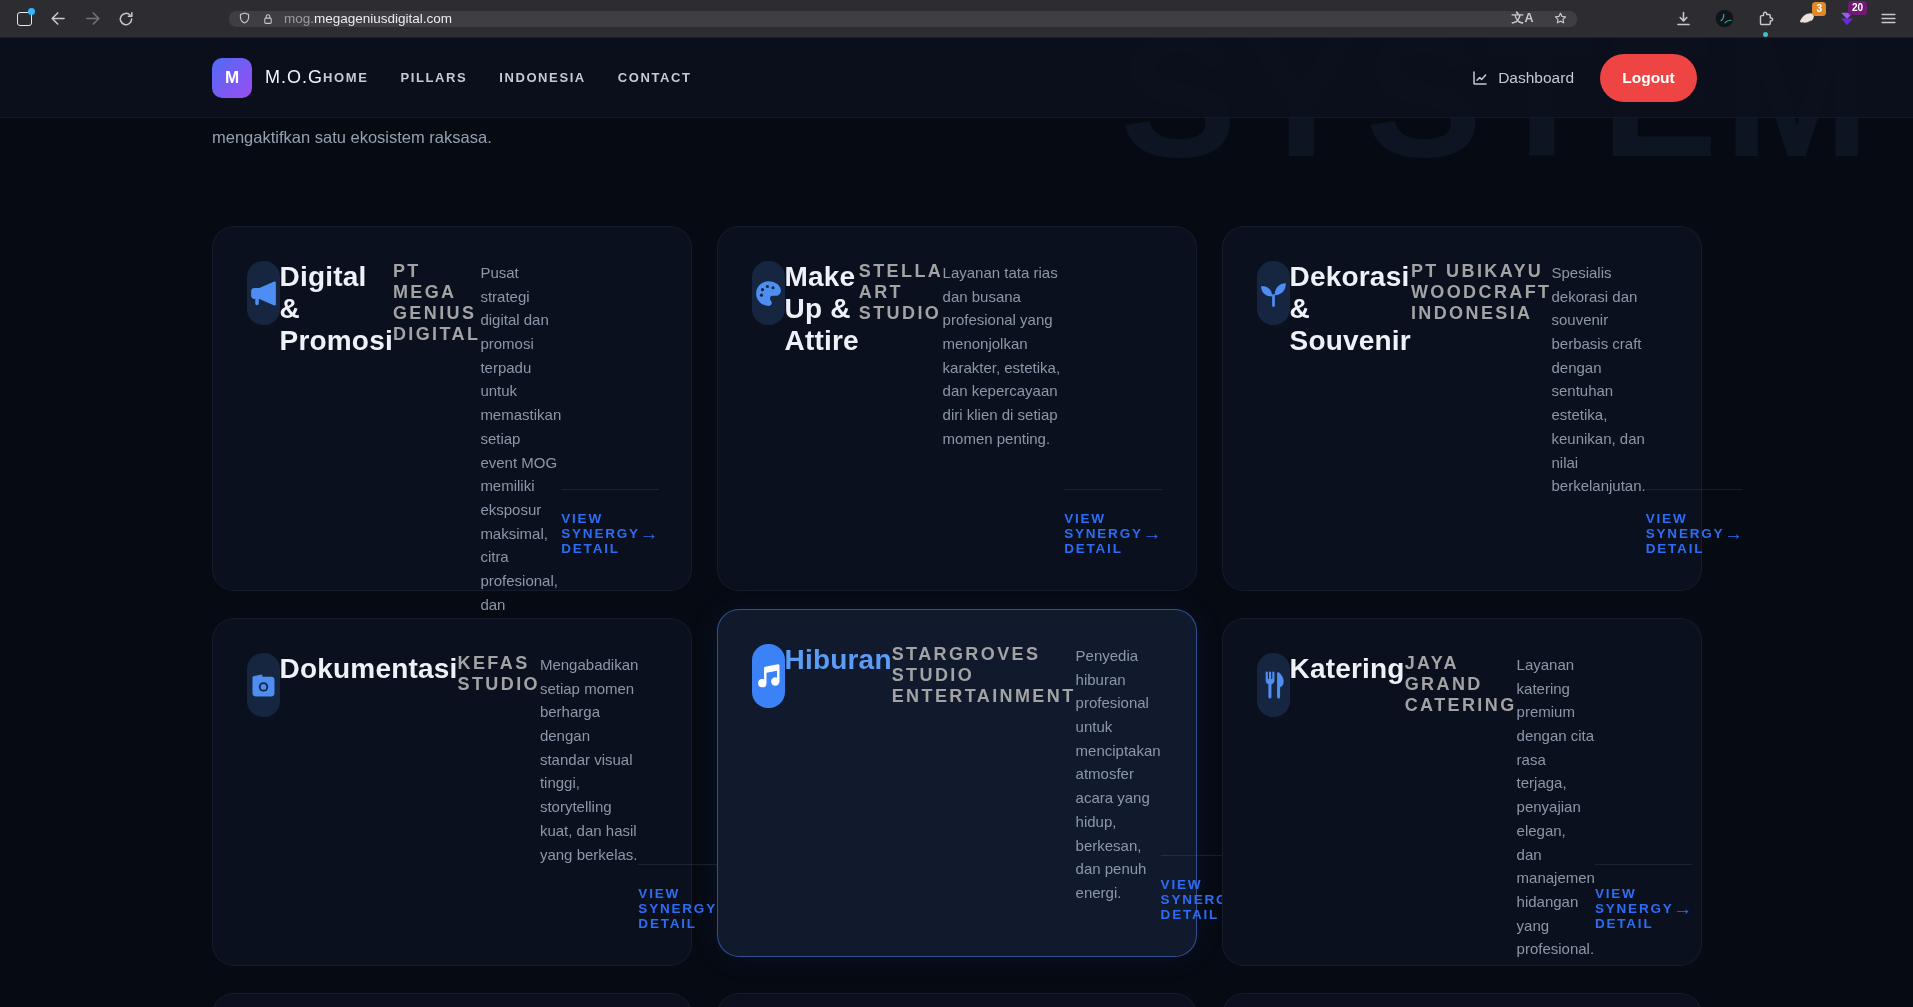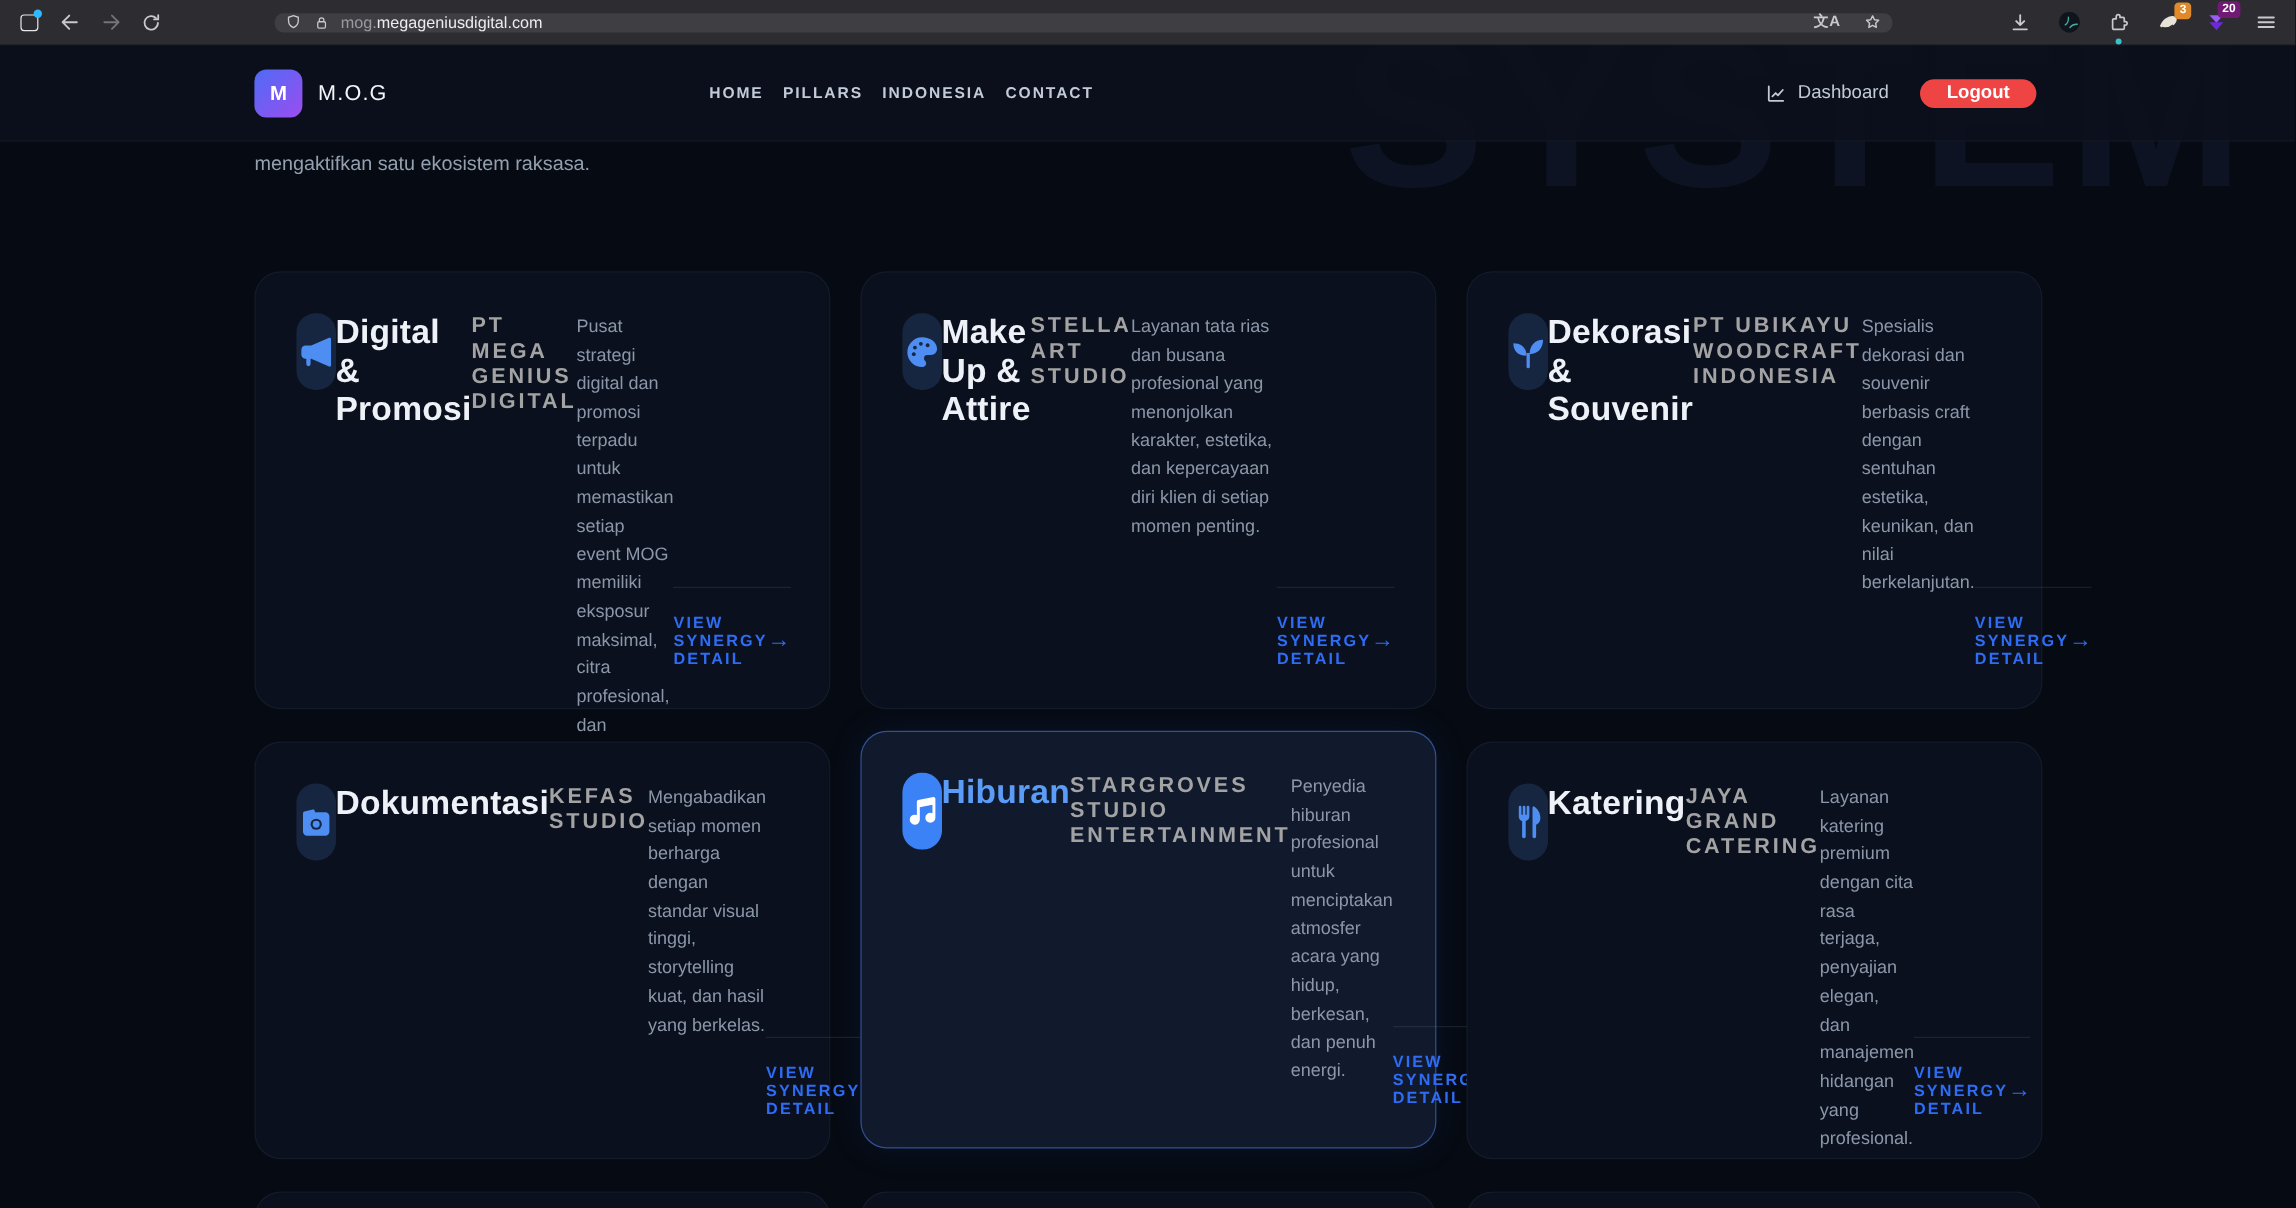--- a/index.html
+++ b/index.html
@@ -56,28 +56,28 @@
     display:flex; align-items:center; padding:0 216px 0 212px;
   }
   .brand { display:flex; align-items:center; gap:13px; cursor:pointer; }
   .logo-box {
     width:40px; height:40px; border-radius:10px;
     background:linear-gradient(135deg,#4e6bf5 0%,#9c4df0 100%);
     display:flex; align-items:center; justify-content:center;
     color:#fff; font-size:17px; font-weight:700;
   }
   .brand-name { color:#f2f5fa; font-size:18px; font-weight:400; letter-spacing:1px;text-align:center; }
-  .nav-links { display:flex; gap:16px; margin-left:268px; }
+  .nav-links { display:flex; gap:32px; }
   .nav-link { font-size:13px; font-weight:700; letter-spacing:1.6px; color:#c3cbd8; text-decoration:none; cursor:pointer; }
   .nav-right { margin-left:auto; display:flex; align-items:center; gap:26px; }
   .dash { display:flex; align-items:center; gap:9px; color:#c2cad6; font-size:15.5px; cursor:pointer; }
   .dash svg { width:18px; height:18px; }
   .logout-btn {
     background:#ee4444; color:#fff; border:none; border-radius:999px;
-    width:97px; height:24px; font-size:15.5px; font-weight:700; cursor:pointer;
+    width:97px; height:48px; font-size:15.5px; font-weight:700; cursor:pointer;
     font-family:"Liberation Sans", sans-serif;
   }
 
   .tagline { position:relative; z-index:1; margin:8px 0 0 212px; font-size:16.5px; color:#94a0b0; line-height:22px; }
 
   
   .grid {
     position:relative; z-index:1;
     width:1490px; margin:78px auto 0;
     display:grid; grid-template-columns:repeat(3,480px);

